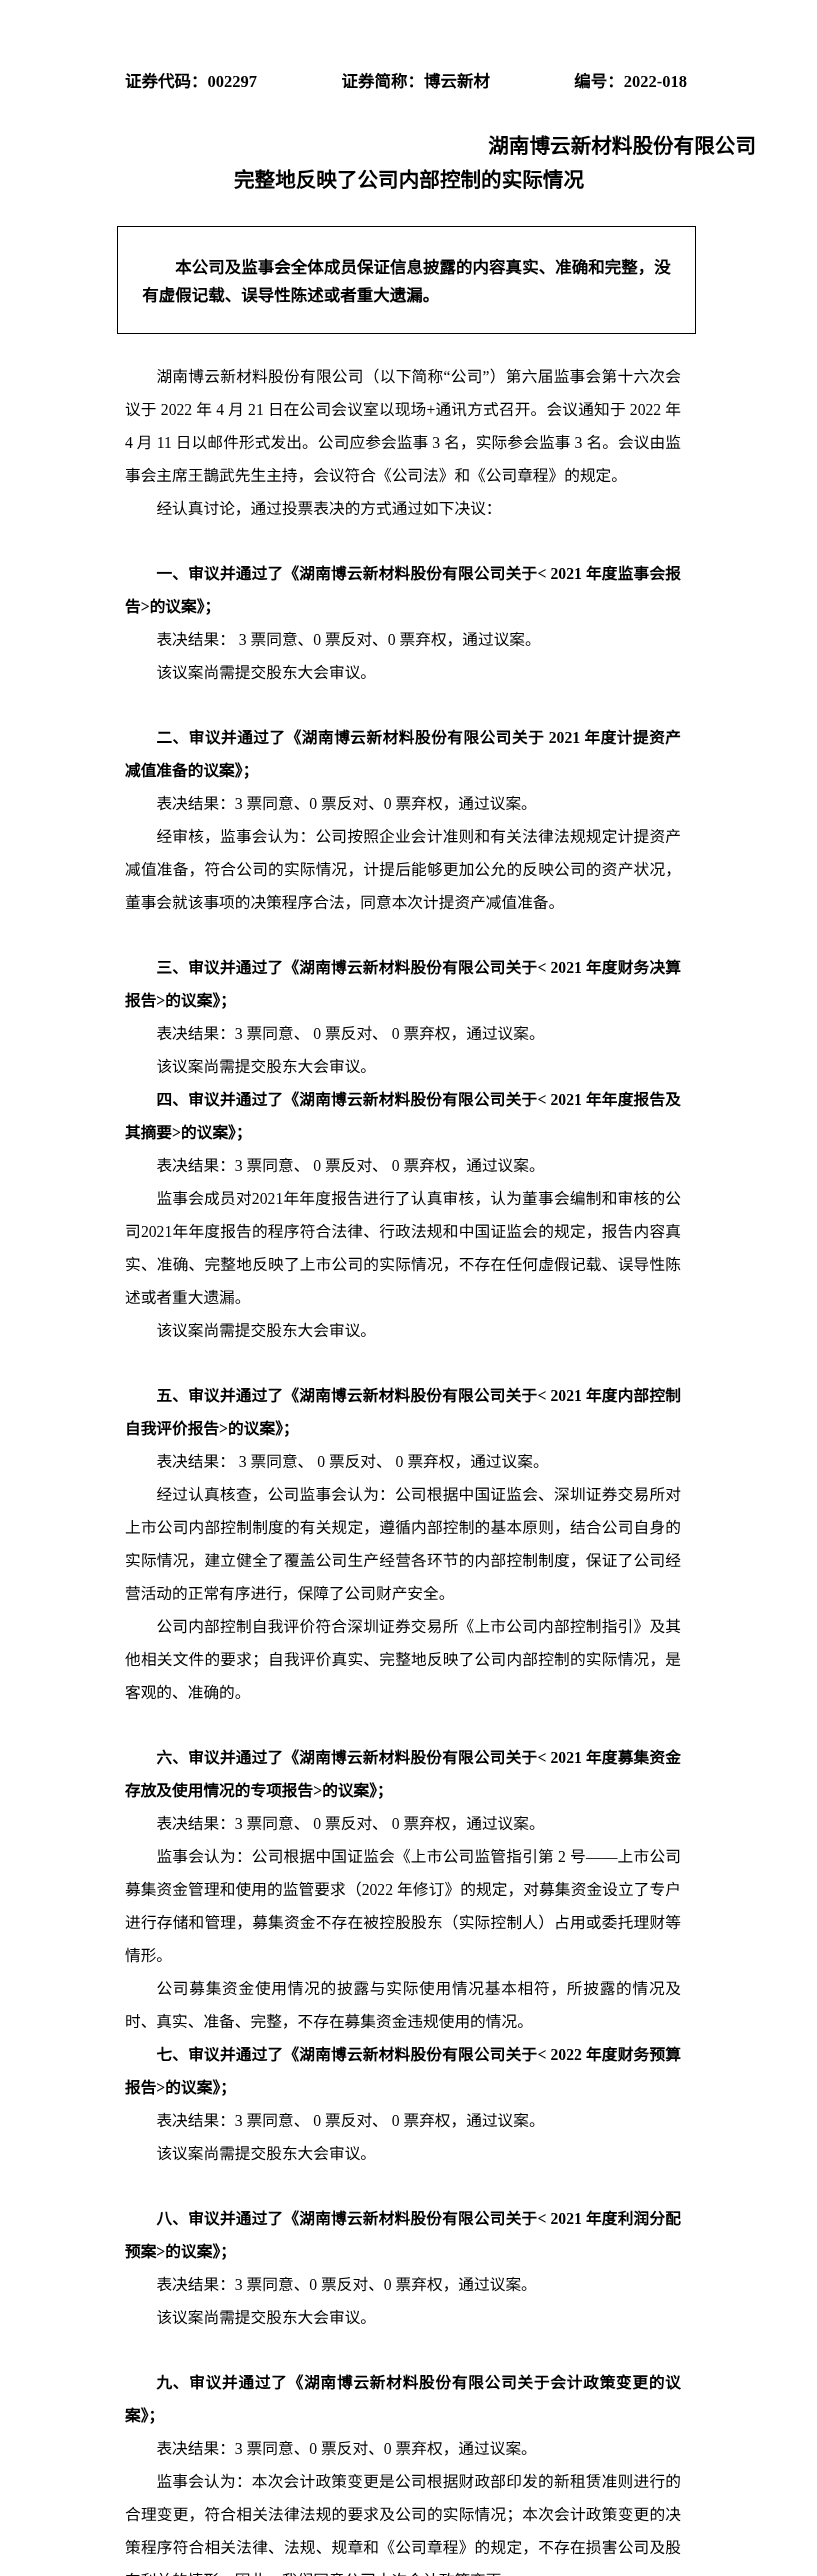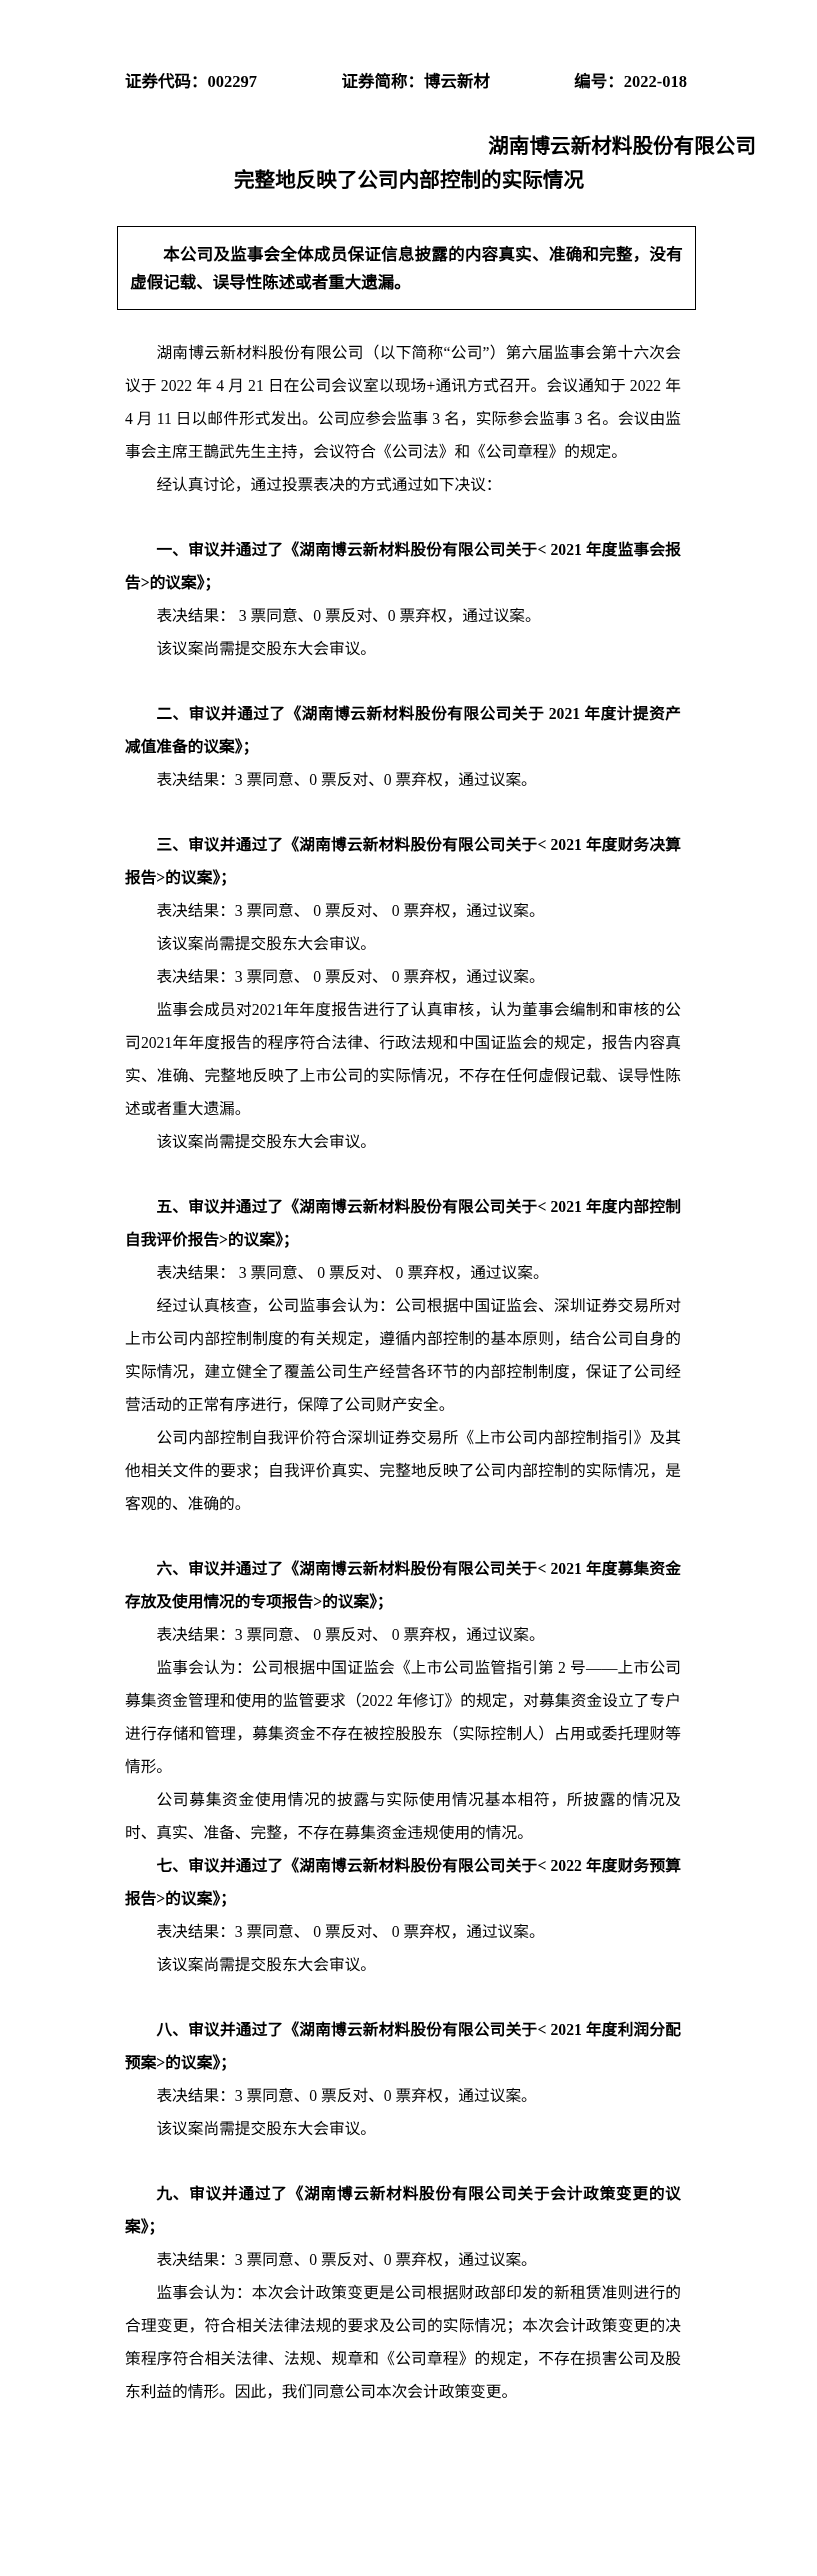--- a/index.html
+++ b/index.html
@@ -41,27 +41,26 @@
   }
   .notice-box{
     margin-top:29px;
     margin-left:117px;
     width:579px;
     box-sizing:border-box;
     border:1.5px solid #000;
     padding:11.3px 8.2px 7.2px 8.2px;
   }
   .notice-box p{
-    margin:4px;
+    margin:16px;
     font-size:16.5px;
     font-weight:bold;
     line-height:28px;
     text-indent:2em;
     text-align:justify;
-    font-family:Liberation Mono, monospace;
   }
   .content{
     margin-top:26px;
     margin-left:125px;
     width:556px;
     font-size:15.7px;
     line-height:33px;
     text-align:justify;
   }
   .content p{
@@ -96,24 +95,26 @@
   <div class="content" id="content">
       <p>湖南博云新材料股份有限公司（以下简称“公司”）第六届监事会第十六次会议于 2022 年 4 月 21 日在公司会议室以现场+通讯方式召开。会议通知于 2022 年 4 月 11 日以邮件形式发出。公司应参会监事 3 名，实际参会监事 3 名。会议由监事会主席王鵲武先生主持，会议符合《公司法》和《公司章程》的规定。</p>
       <p>经认真讨论，通过投票表决的方式通过如下决议：</p>
       <div class="gap"></div>
       <p class="sec-title">一、审议并通过了《湖南博云新材料股份有限公司关于&lt; 2021 年度监事会报告&gt;的议案》；</p>
       <p>表决结果：  3 票同意、0 票反对、0 票弃权，通过议案。</p>
       <p>该议案尚需提交股东大会审议。</p>
       <div class="gap"></div>
       <p class="sec-title">二、审议并通过了《湖南博云新材料股份有限公司关于 2021 年度计提资产减值准备的议案》；</p>
       <p>表决结果：3 票同意、0 票反对、0 票弃权，通过议案。</p>
+      <p>经审核，监事会认为：公司按照企业会计准则和有关法律法规规定计提资产减值准备，符合公司的实际情况，计提后能够更加公允的反映公司的资产状况，董事会就该事项的决策程序合法，同意本次计提资产减值准备。</p>
       <div class="gap"></div>
       <p class="sec-title">三、审议并通过了《湖南博云新材料股份有限公司关于&lt; 2021 年度财务决算报告&gt;的议案》；</p>
       <p>表决结果：3 票同意、 0 票反对、 0 票弃权，通过议案。</p>
       <p>该议案尚需提交股东大会审议。</p>
+      <p class="sec-title">四、审议并通过了《湖南博云新材料股份有限公司关于&lt; 2021 年年度报告及其摘要&gt;的议案》；</p>
       <p>表决结果：3 票同意、 0 票反对、 0 票弃权，通过议案。</p>
       <p>监事会成员对2021年年度报告进行了认真审核，认为董事会编制和审核的公司2021年年度报告的程序符合法律、行政法规和中国证监会的规定，报告内容真实、准确、完整地反映了上市公司的实际情况，不存在任何虚假记载、误导性陈述或者重大遗漏。</p>
       <p>该议案尚需提交股东大会审议。</p>
       <div class="gap"></div>
       <p class="sec-title">五、审议并通过了《湖南博云新材料股份有限公司关于&lt; 2021 年度内部控制自我评价报告&gt;的议案》；</p>
       <p>表决结果： 3 票同意、 0 票反对、 0 票弃权，通过议案。</p>
       <p>经过认真核查，公司监事会认为：公司根据中国证监会、深圳证券交易所对上市公司内部控制制度的有关规定，遵循内部控制的基本原则，结合公司自身的实际情况，建立健全了覆盖公司生产经营各环节的内部控制制度，保证了公司经营活动的正常有序进行，保障了公司财产安全。</p>
       <p>公司内部控制自我评价符合深圳证券交易所《上市公司内部控制指引》及其他相关文件的要求；自我评价真实、完整地反映了公司内部控制的实际情况，是客观的、准确的。</p>
       <div class="gap"></div>
       <p class="sec-title">六、审议并通过了《湖南博云新材料股份有限公司关于&lt; 2021 年度募集资金存放及使用情况的专项报告&gt;的议案》；</p>

